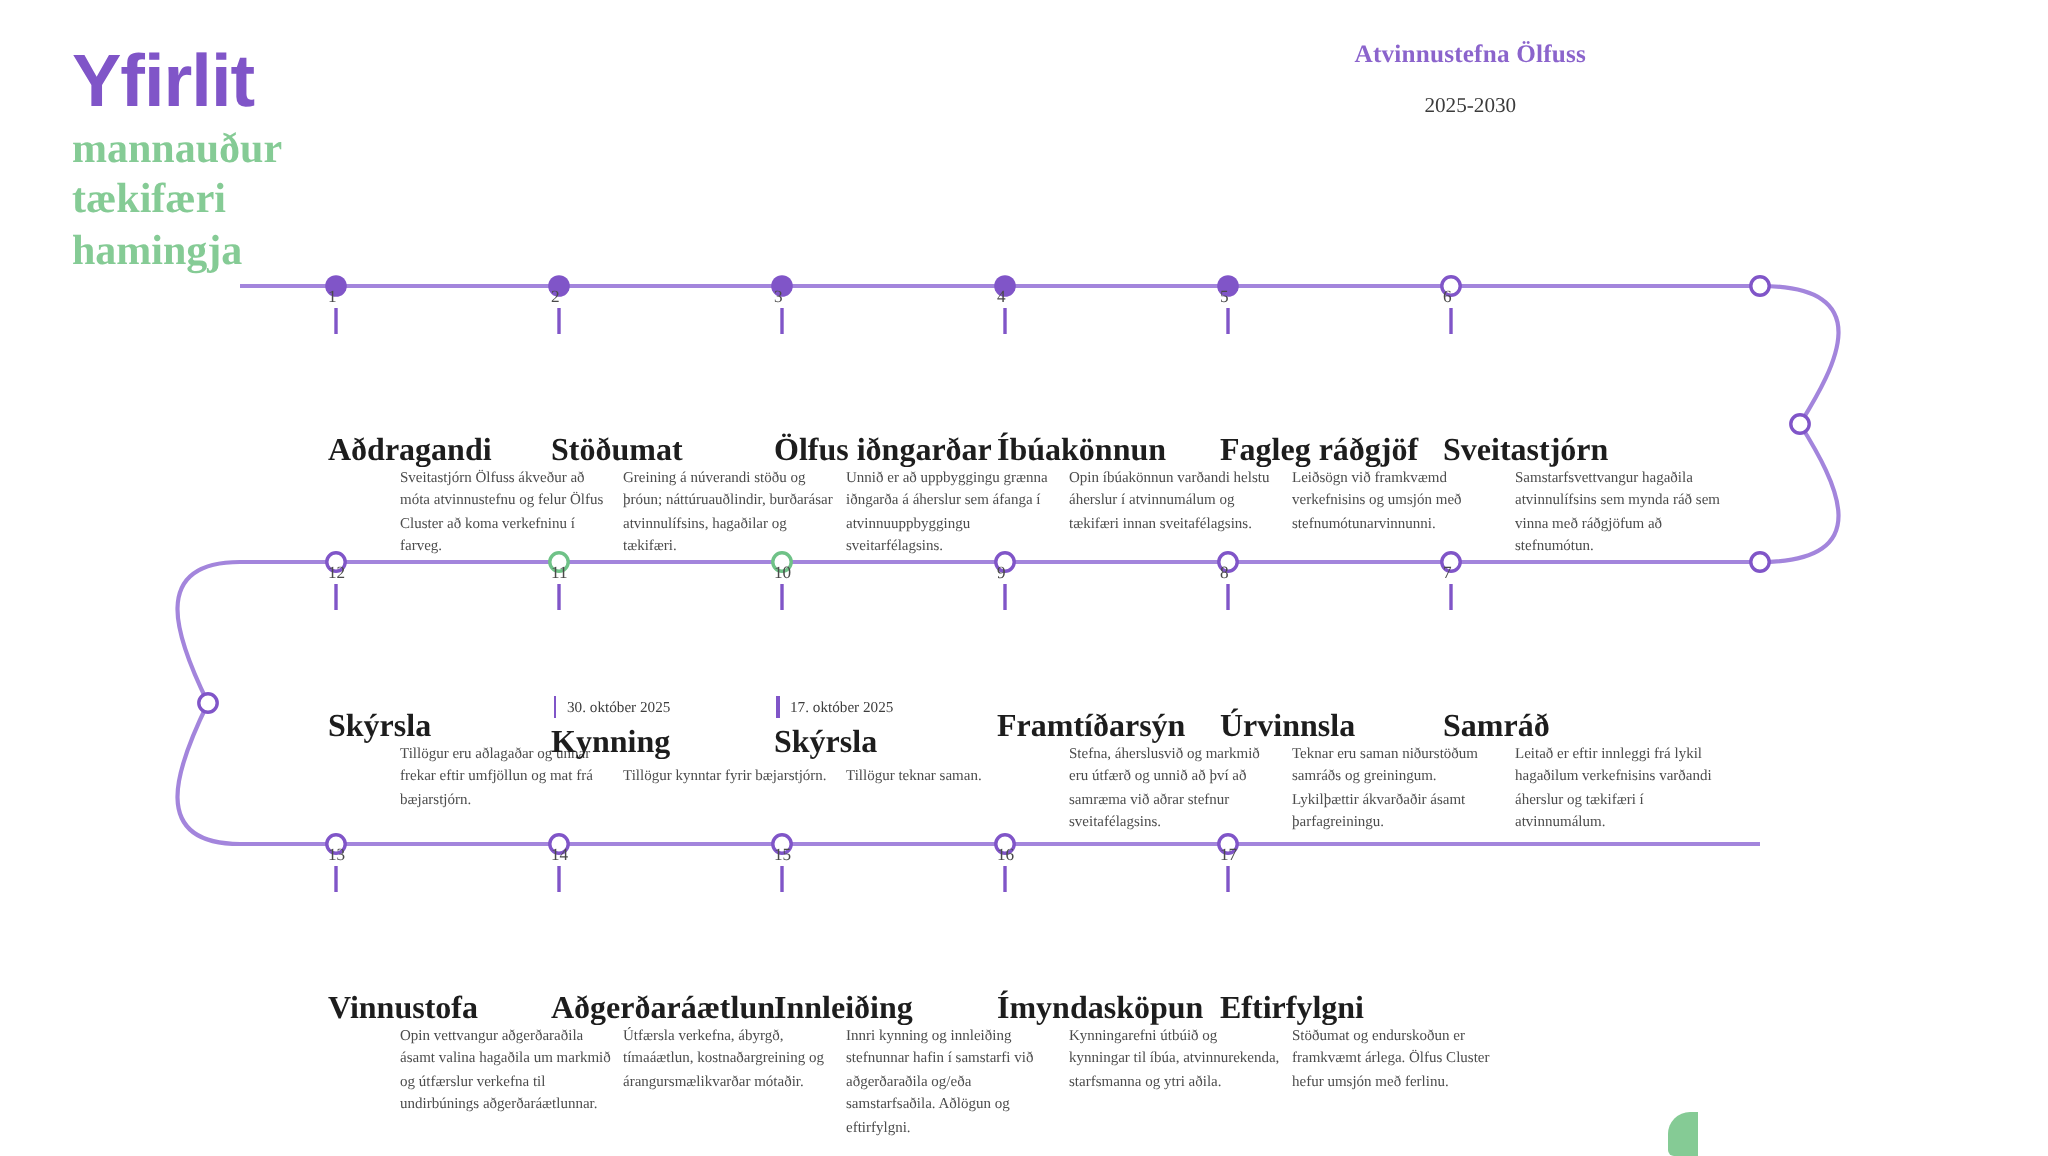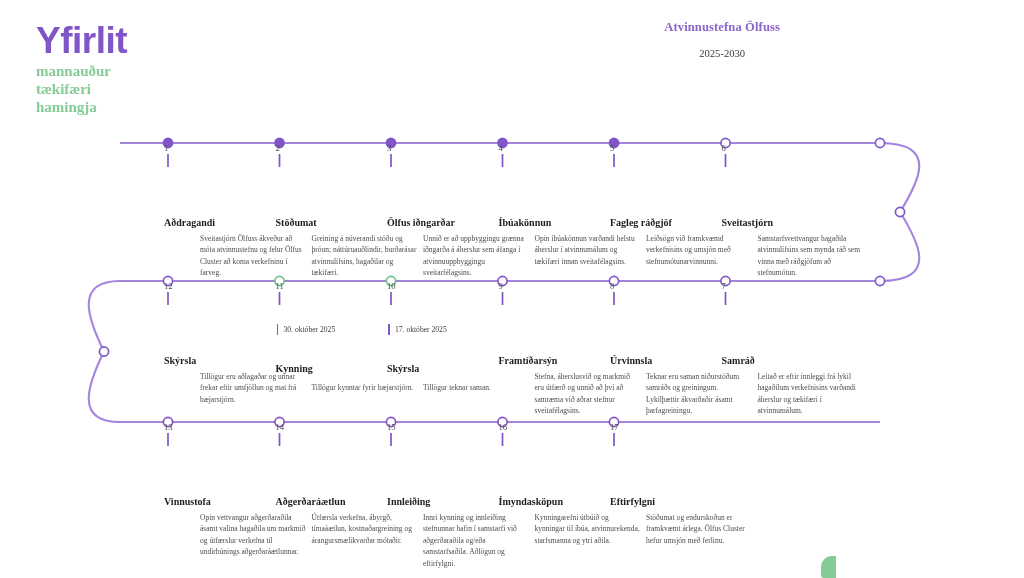--- a/index.html
+++ b/index.html
@@ -3,36 +3,36 @@
 <meta charset="utf-8">
 <style>
   html,body{margin:0;padding:0;}
   body{
     width:1024px;height:578px;
     background:#ffffff;
     font-family:"Liberation Serif", serif;
     overflow:hidden;
     position:relative;
   }
-  #root{position:relative;width:836px;height:578px;}
+  #root{position:relative;width:836px;height:578px;padding-left:13px;}
 
   
   .logo{position:absolute;left:36px;top:22px;}
   .logo-main{
     font-family:"Liberation Sans", sans-serif;
     font-weight:bold;
     font-size:37px;
     letter-spacing:-0.5px;
     color:#8055C8;
     line-height:1.0;
   }
   .logo-sub{
     font-family:"Liberation Serif", serif;
     font-weight:bold;
-    font-size:15px;
+    font-size:21px;
     line-height:1.21;
     color:#85CB95;
     margin-top:3px;
   }
   .hdr-right{
     position:absolute;right:56px;top:20px;
     text-align:center;
   }
   .hdr-title{
     font-family:"Liberation Serif", serif;
@@ -56,39 +56,39 @@
   .step{position:absolute;width:112px;}
   .step-num{
     position:absolute;
     top:-28px;left:0;
     font-family:"Liberation Serif", serif;
     font-size:8.6px;
     color:#4a4a4a;
   }
   .step-date{
     position:absolute;
-    top:16px;left:1px;
+    top:40px;left:1px;
     font-family:"Liberation Serif", serif;
     font-size:7.6px;
     color:#3d3d3d;
     white-space:nowrap;
     padding-left:7px;
   }
   .step-date:before{
     content:"";
     position:absolute;left:0;top:-1px;
     width:1.6px;height:11px;
     background:#8055C8;
   }
   .step-title{
     position:absolute;
     top:46px;left:0;
     font-family:"Liberation Serif", serif;
     font-weight:bold;
-    font-size:10px;
+    font-size:16px;
     color:#1d1d1d;
     white-space:nowrap;
   }
   .step-desc{
     position:absolute;
     top:62px;left:0;
     width:106px;
     font-family:"Liberation Serif", serif;
     font-size:7.5px;
     line-height:1.52;

